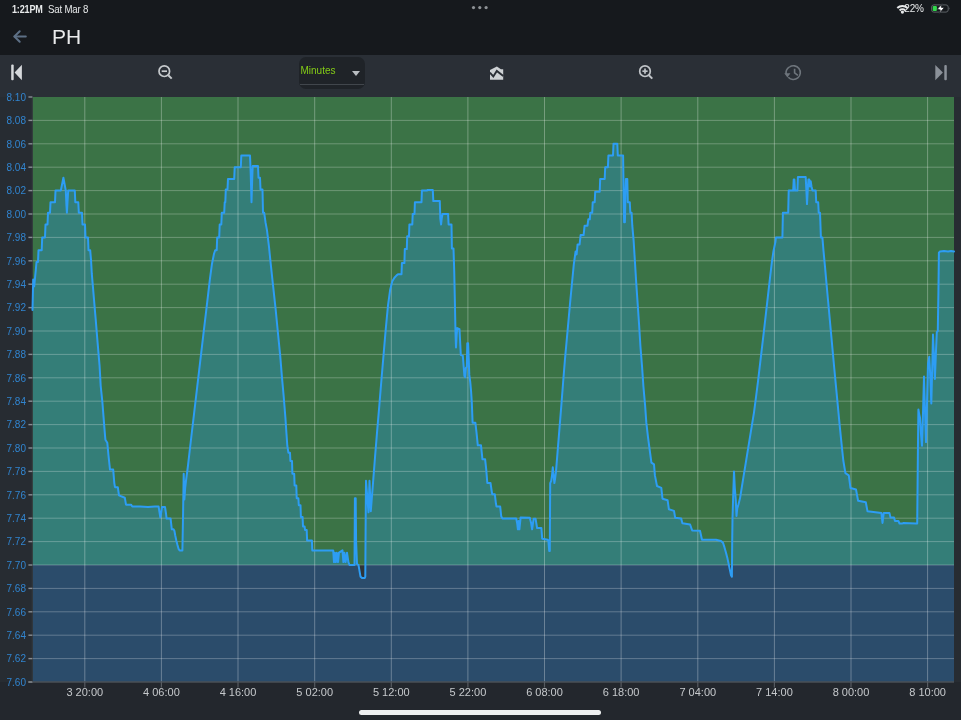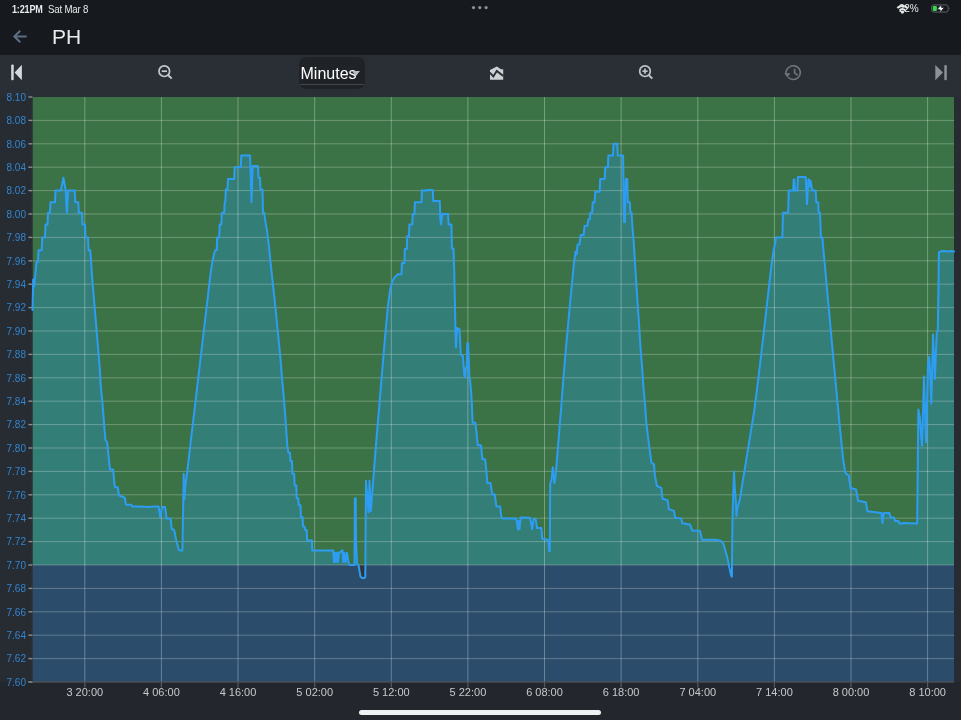--- a/index.html
+++ b/index.html
@@ -3,25 +3,25 @@
 <style>
 html,body{margin:0;padding:0;width:961px;height:720px;background:#272C32;overflow:hidden;
 font-family:"Liberation Sans",sans-serif;-webkit-font-smoothing:antialiased}
 .abs{position:absolute}
 #header{left:0;top:0;width:961px;height:55px;background:#16191D}
 #toolbar{left:0;top:55px;width:961px;height:42px;background:#2A2F36}
 #bottom{left:0;top:682px;width:961px;height:38px;background:#23272D}
 #homebar{left:359px;top:710px;width:242px;height:5px;border-radius:2.5px;background:#eef0f1}
 #sbtime{left:12px;top:2.5px;font-size:10.5px;font-weight:700;color:#e8eaeb;letter-spacing:-0.2px;transform:scaleX(0.86);transform-origin:0 0}
 #sbdate{left:47.5px;top:2.5px;font-size:10.5px;font-weight:400;color:#e8eaeb;letter-spacing:-0.2px;transform:scaleX(0.92);transform-origin:0 0}
-#sbbatt{left:899px;top:3px;width:30px;text-align:left;font-size:10px;font-weight:400;color:#e8eaeb;letter-spacing:-0.2px}
+#sbbatt{left:899px;top:3px;width:30px;text-align:center;font-size:10px;font-weight:400;color:#e8eaeb;letter-spacing:-0.2px}
 #navt{left:52px;top:25px;font-size:21px;font-weight:400;color:#eaebec}
 #backarrow{left:10px;top:27px}
 #minbtn{left:298.5px;top:56.5px;width:66.5px;height:32.5px;background:#1F2328;border-radius:7px}
-#minbtn .t{position:absolute;left:2px;top:8px;font-size:16px;color:#ffffff}
+#minbtn .t{position:absolute;left:2px;top:8px;font-size:10px;color:#84cc16}
 #minbtn .c{position:absolute;left:53.5px;top:14px;width:0;height:0;border-left:4.5px solid transparent;border-right:4.5px solid transparent;border-top:5.5px solid #b9bdc1}
 #minbtn .u{position:absolute;left:1px;top:27px;width:64.5px;height:1px;background:#41464c}
 .yl{font-size:10px;fill:#3185d0;text-anchor:end;font-family:"Liberation Sans",sans-serif}
 .xl{font-size:11px;fill:#c6c9cc;text-anchor:middle;font-family:"Liberation Sans",sans-serif}
 </style></head>
 <body>
 <div class="abs" id="header"></div>
 <div class="abs" id="toolbar"></div>
 <div class="abs" id="bottom"></div>
 <svg width="961" height="720" viewBox="0 0 961 720" style="position:absolute;left:0;top:0">

